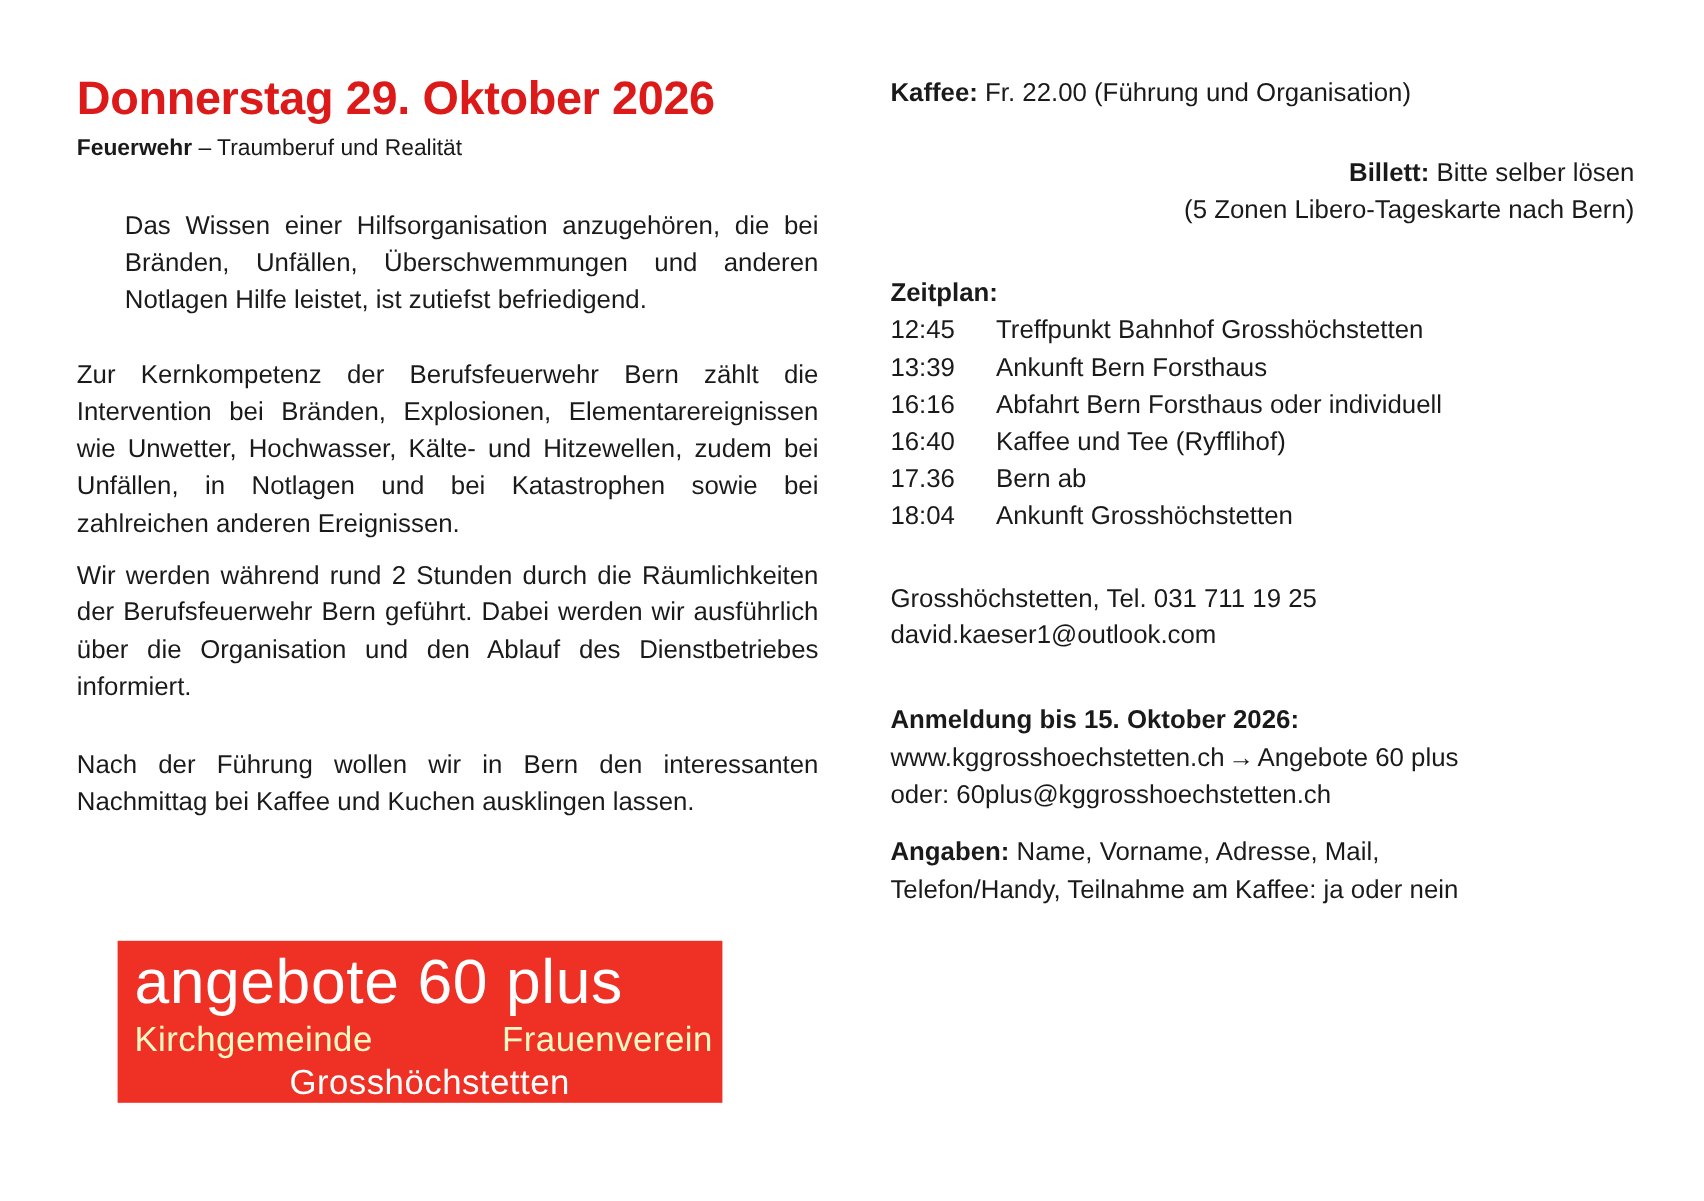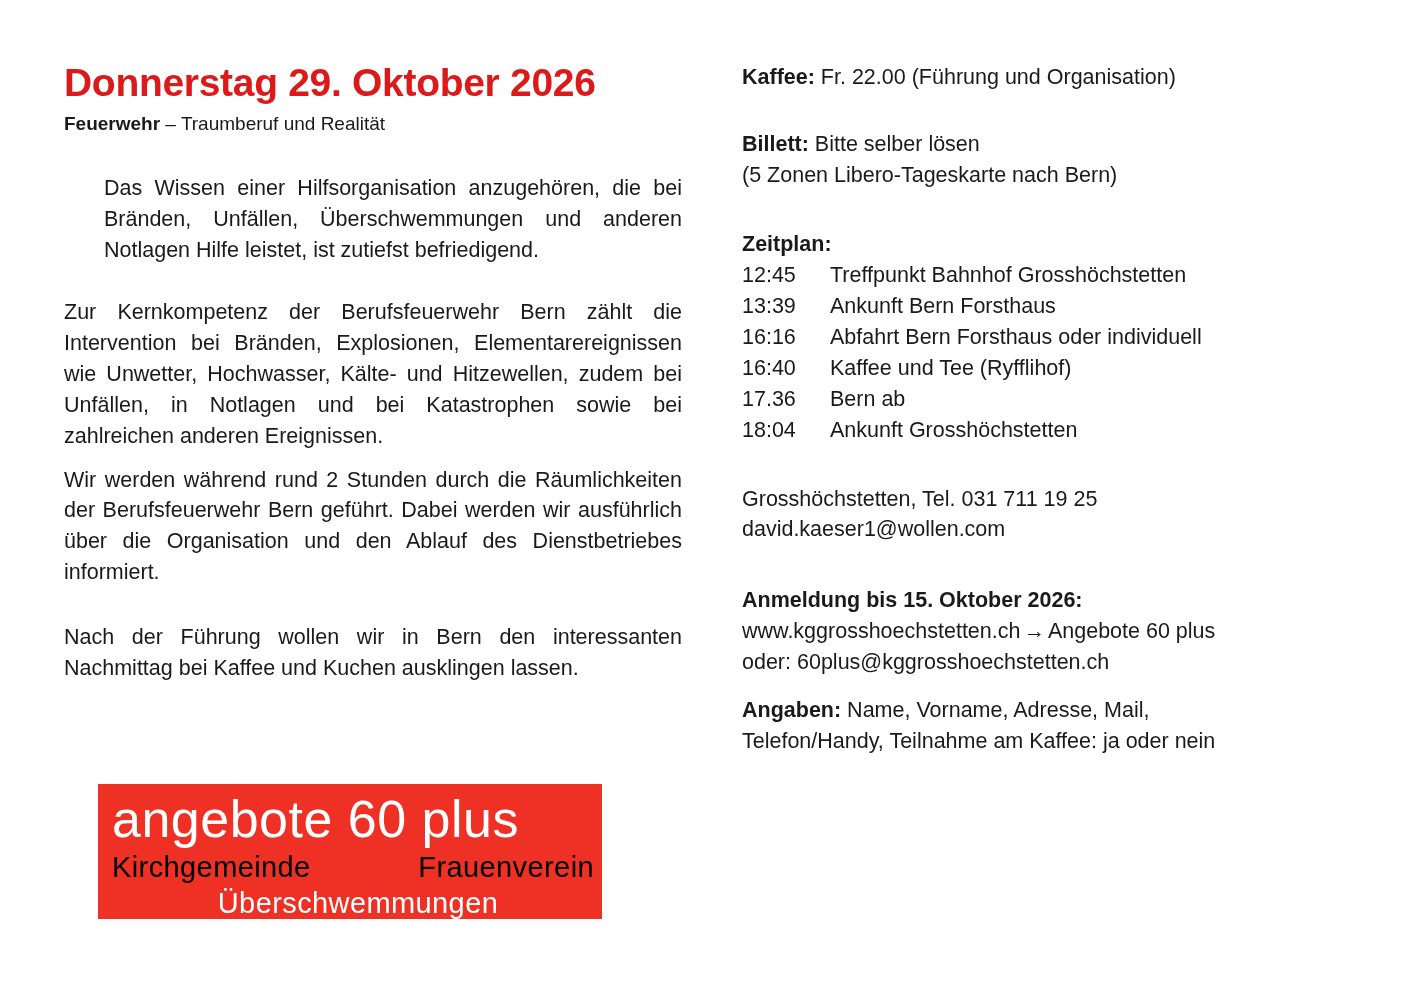--- a/index.html
+++ b/index.html
@@ -86,21 +86,21 @@
   }
   .logo-row {
     position: absolute;
     left: 14px;
     top: 68px;
     width: 482px;
     display: flex;
     justify-content: space-between;
     font-size: 29px;
     font-weight: 300;
-    color: #000000;
+    color: #fef9c3;
     letter-spacing: 0.4px;
     line-height: 1.1;
     white-space: nowrap;
   }
   .logo-bottom {
     position: absolute;
     left: 0;
     top: 104px;
     width: 520px;
     text-align: center;
@@ -119,21 +119,21 @@
     top: 62px;
     width: 620px;
     font-size: 21.5px;
     line-height: 1.44;
     color: #1a1a1a;
   }
   .r-line { margin: 0; white-space: nowrap; }
   .b { font-weight: bold; }
 
   .blk-kosten { margin: 0; }
-  .blk-billett { margin-top: 36px; }
+  .blk-billett { margin-top: 36px; text-align: right; }
   .blk-zeitplan { margin-top: 38px; }
   .blk-org { margin-top: 38px; }
   .blk-anm { margin-top: 40px; }
   .blk-angaben { margin-top: 17px; }
 
   .sched-row {
     display: flex;
     white-space: nowrap;
   }
   .sched-time {
@@ -161,21 +161,21 @@
     <p class="para para-gap-4">Nach der Führung wollen wir in Bern den interessanten Nachmittag bei Kaffee und Kuchen ausklingen lassen.</p>
 
   </div>
 
   <div class="logo">
     <div class="logo-main">angebote 60 plus</div>
     <div class="logo-row">
       <span>Kirchgemeinde</span>
       <span>Frauenverein</span>
     </div>
-    <div class="logo-bottom">Überschwemmungen</div>
+    <div class="logo-bottom">Grosshöchstetten</div>
   </div>
 
   <div class="col-right">
 
     <div class="blk-kosten">
       <p class="r-line"><span class="b">Kaffee:</span><span> Fr. 22.00  (Führung und Organisation)</span></p>
     </div>
 
     <div class="blk-billett">
       <p class="r-line"><span class="b">Billett:</span><span> Bitte selber lösen</span></p>
@@ -205,21 +205,21 @@
         <span class="sched-text">Bern ab</span>
       </div>
       <div class="sched-row">
         <span class="sched-time">18:04</span>
         <span class="sched-text">Ankunft Grosshöchstetten</span>
       </div>
     </div>
 
     <div class="blk-org">
       <p class="r-line">Grosshöchstetten, Tel. 031 711 19 25</p>
-      <p class="r-line">david.kaeser1@wollen.com</p>
+      <p class="r-line">david.kaeser1@outlook.com</p>
     </div>
 
     <div class="blk-anm">
       <p class="r-line b">Anmeldung bis 15. Oktober 2026:</p>
       <p class="r-line"><span>www.kggrosshoechstetten.ch</span><span class="arrow">→</span><span>Angebote 60 plus</span></p>
       <p class="r-line">oder: 60plus@kggrosshoechstetten.ch</p>
     </div>
 
     <div class="blk-angaben">
       <p class="r-line"><span class="b">Angaben:</span><span> Name, Vorname, Adresse, Mail,</span></p>

